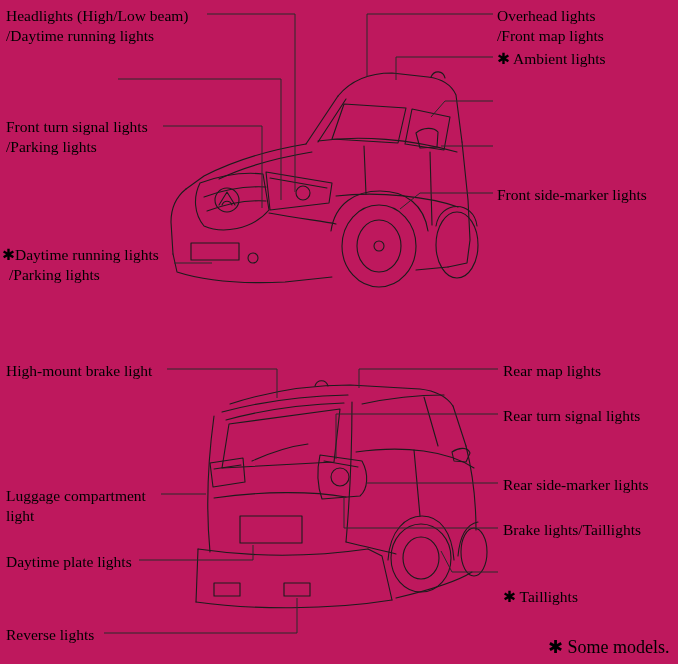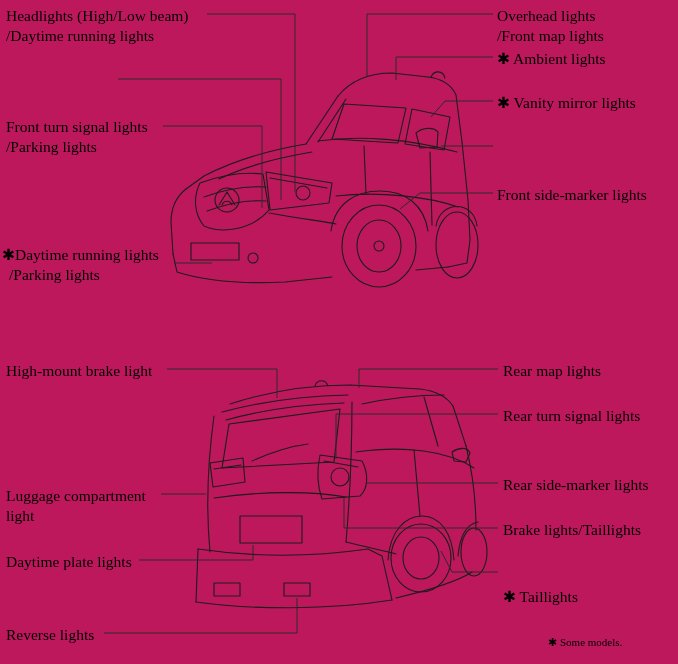--- a/index.html
+++ b/index.html
@@ -5,21 +5,21 @@
   * { margin:0; padding:0; box-sizing:border-box; }
   html,body { background:#ffffff; }
   #canvas {
     position:relative; width:678px; height:664px; background:#be185d;
     font-family:"Liberation Serif", serif; color:#000; overflow:hidden;
   }
   svg.art { position:absolute; left:0; top:0; width:678px; height:664px; }
   .label { position:absolute; font-size:15.5px; line-height:19.5px; white-space:nowrap; }
   .label span { display:block; }
   .label .indent { padding-left:7px; }
-  .footnote { position:absolute; font-size:11px; white-space:nowrap; }
+  .footnote { position:absolute; font-size:18px; white-space:nowrap; }
 </style>
 </head>
 <body>
 
 <div id="canvas">
 
   <svg class="art" viewBox="0 0 678 664">
 
     <g fill="none" stroke="#1c1c1c" stroke-width="1.1" stroke-linecap="round" stroke-linejoin="round">
       <path d="M338,96 C352,79 372,73 392,73 L428,77 C444,79 452,86 456,95 L462,142"></path>
@@ -135,23 +135,20 @@
     <span class="indent">/Parking lights</span>
   </div>
 
   <div class="label" style="left:497px; top:6px">
     <span>Overhead lights</span>
     <span>/Front map lights</span>
   </div>
   <div class="label" style="left:497px; top:49px">
     <span>✱ Ambient lights</span>
   </div>
-  <div class="label" style="left:497px; top:93px">
-    <span>✱ Vanity mirror lights</span>
-  </div>
   <div class="label" style="left:497px; top:185px">
     <span>Front side-marker lights</span>
   </div>
 
   <div class="label" style="left:6px; top:361px">
     <span>High-mount brake light</span>
   </div>
   <div class="label" style="left:6px; top:486px">
     <span>Luggage compartment</span>
     <span>light</span>

